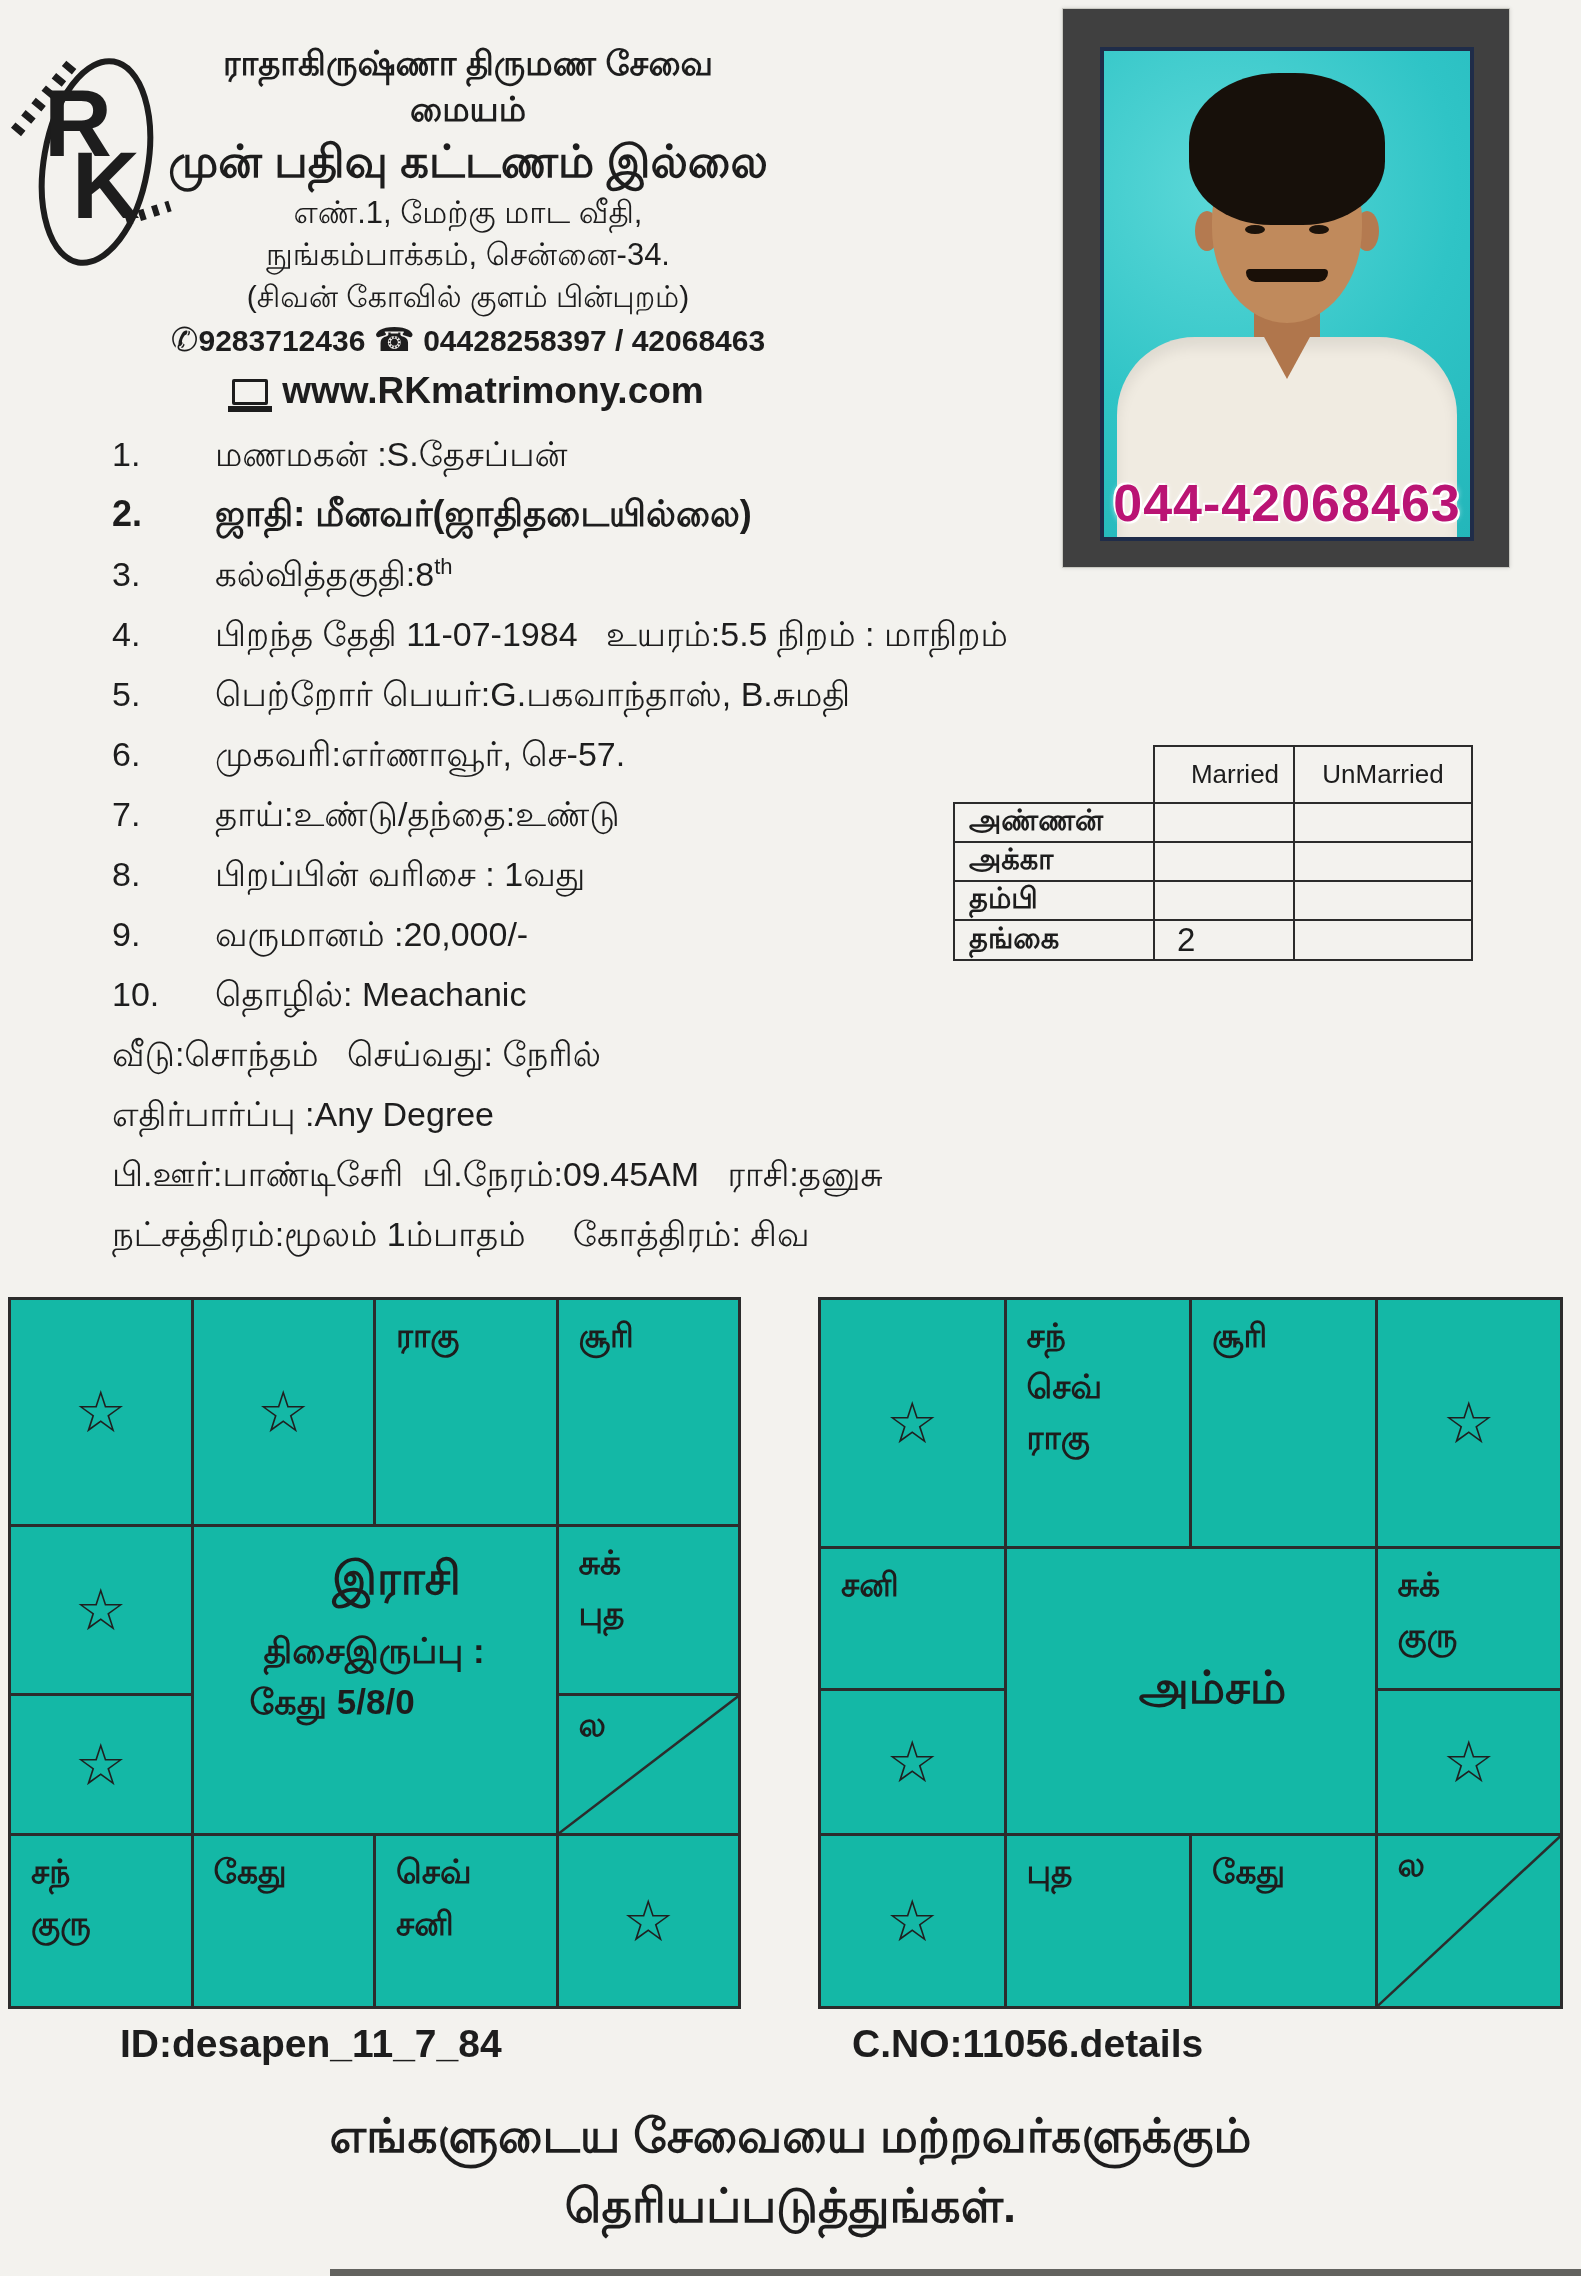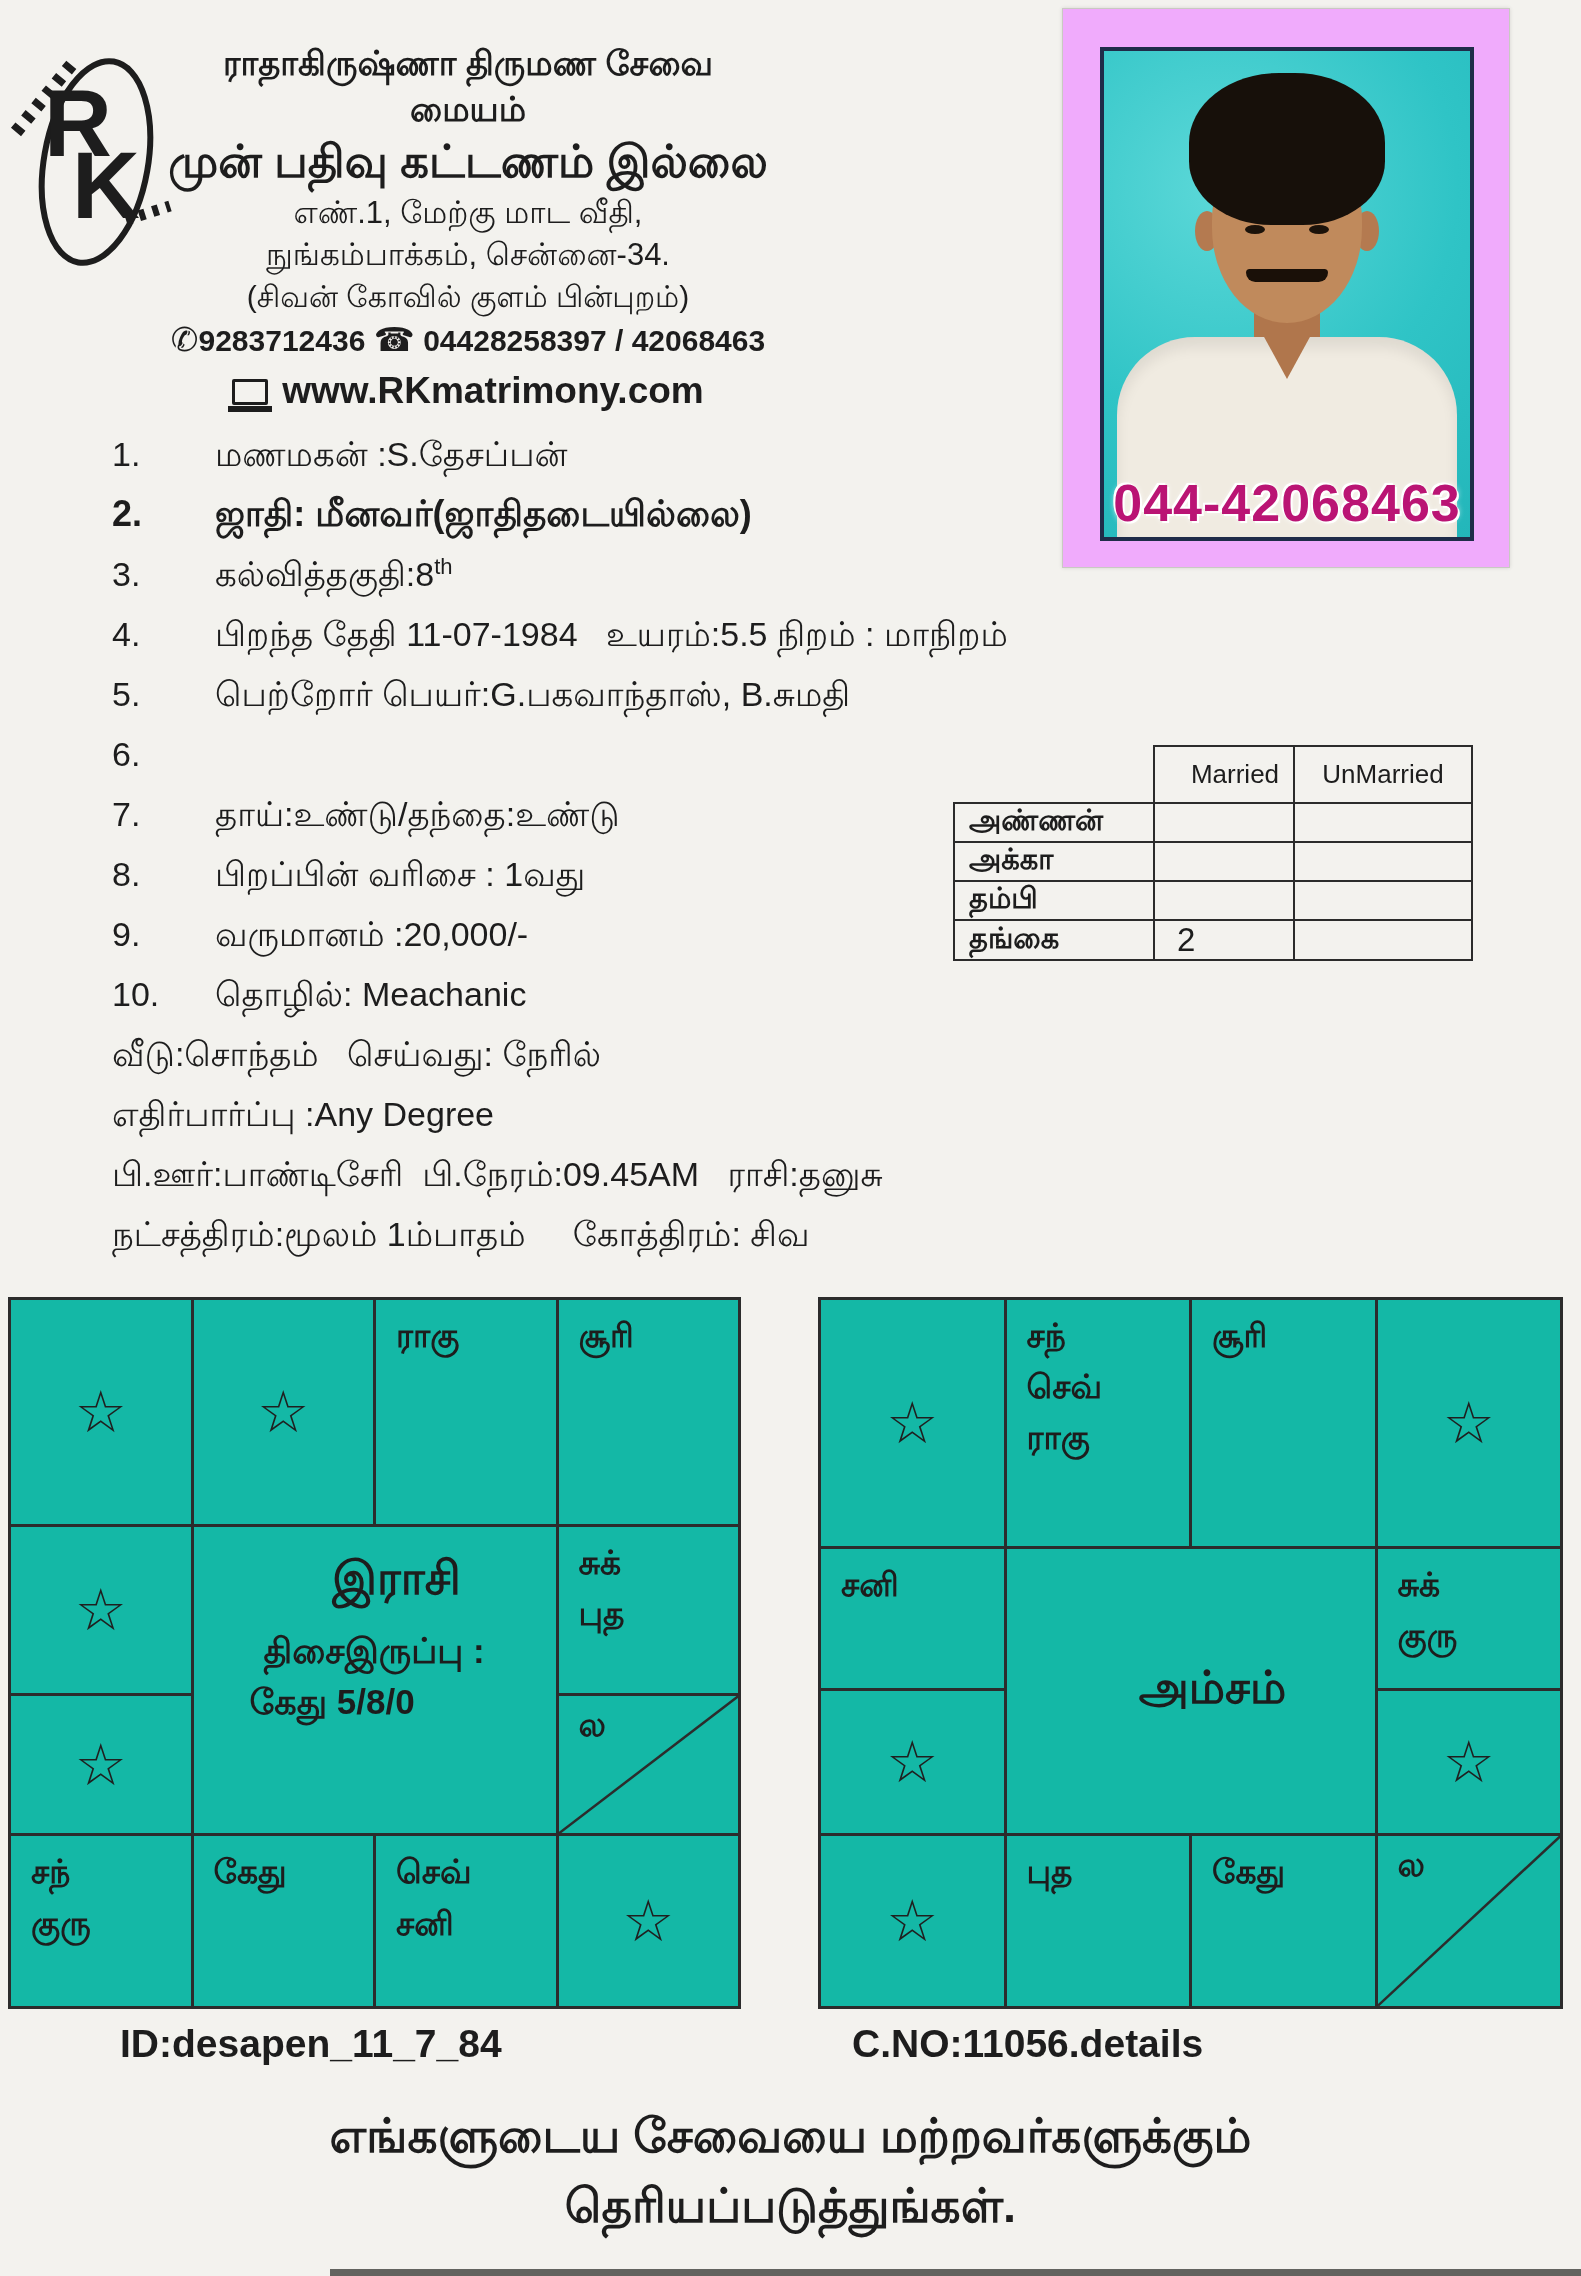--- a/index.html
+++ b/index.html
@@ -22,21 +22,21 @@
   .phone-line { font-size:30px; font-weight:700; line-height:46px; white-space:nowrap; }
   .phone-line .ic { font-family:"DejaVu Sans",sans-serif; font-size:33px; font-weight:400; }
   .site-line  { font-size:37px; font-weight:700; line-height:54px; }
   .pc-icon { display:inline-block; width:36px; height:26px; border:3px solid #1d1d1d;
              border-radius:2px; position:relative; vertical-align:-2px; margin-right:14px; }
   .pc-icon::after { content:""; position:absolute; left:-7px; right:-7px; bottom:-10px;
              height:6px; background:#1d1d1d; }
 
   
   .photo-card { position:absolute; left:1062px; top:8px; width:448px; height:560px;
-      background:#f0abfc; border:1px solid #c9c9c2; box-shadow:0 0 4px rgba(0,0,0,.12); }
+      background:#404040; border:1px solid #c9c9c2; box-shadow:0 0 4px rgba(0,0,0,.12); }
   .photo-inner { position:absolute; left:37px; top:38px; width:374px; height:494px;
       border:4px solid #1f2c49; overflow:hidden;
       background:radial-gradient(circle at 32% 28%, #5cd8d8 0%, #2fc4c6 55%, #23b6ba 100%); }
   .hair { position:absolute; left:50%; top:22px; transform:translateX(-50%);
       width:196px; height:152px; background:#17100a; border-radius:46% 46% 42% 42%; }
   .ear { position:absolute; top:160px; width:24px; height:40px; background:#b47a50; border-radius:50%; }
   .ear.l { left:calc(50% - 92px); } .ear.r { left:calc(50% + 68px); }
   .face { position:absolute; left:50%; top:82px; transform:translateX(-50%);
       width:150px; height:190px; background:#c08a5c; border-radius:46% 46% 50% 50%; }
   .brow { position:absolute; top:78px; width:34px; height:6px; background:#20150c; border-radius:3px; }
@@ -176,20 +176,21 @@
     <div class="row">
       <span class="num">4.</span>
       <span class="item-text">பிறந்த தேதி 11-07-1984   உயரம்:5.5 நிறம் : மாநிறம்</span>
     </div>
     <div class="row">
       <span class="num">5.</span>
       <span class="item-text">பெற்றோர் பெயர்:G.பகவாந்தாஸ், B.சுமதி</span>
     </div>
     <div class="row">
       <span class="num">6.</span>
+      <span class="item-text">முகவரி:எர்ணாவூர், செ-57.</span>
     </div>
     <div class="row">
       <span class="num">7.</span>
       <span class="item-text">தாய்:உண்டு/தந்தை:உண்டு</span>
     </div>
     <div class="row">
       <span class="num">8.</span>
       <span class="item-text">பிறப்பின் வரிசை : 1வது</span>
     </div>
     <div class="row">

